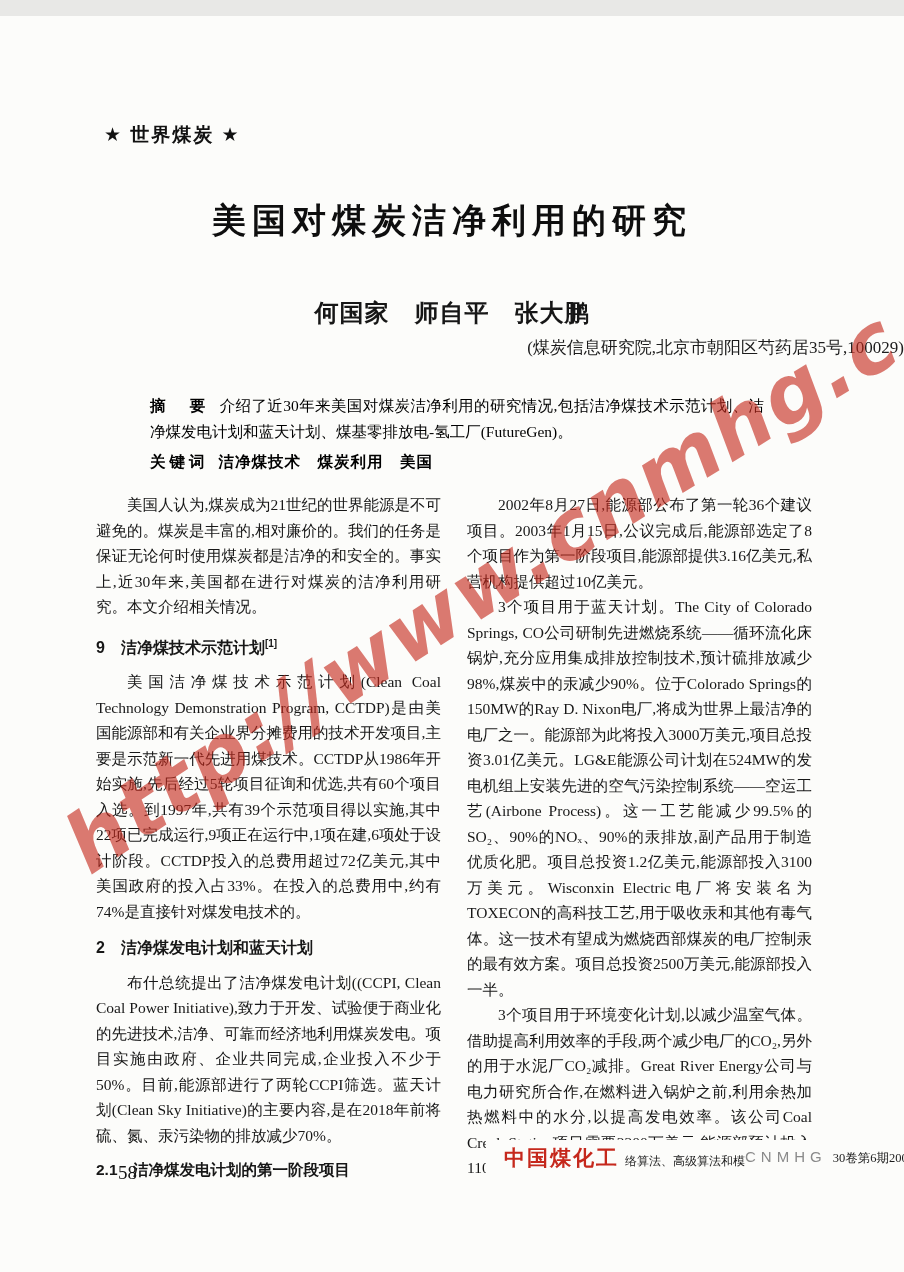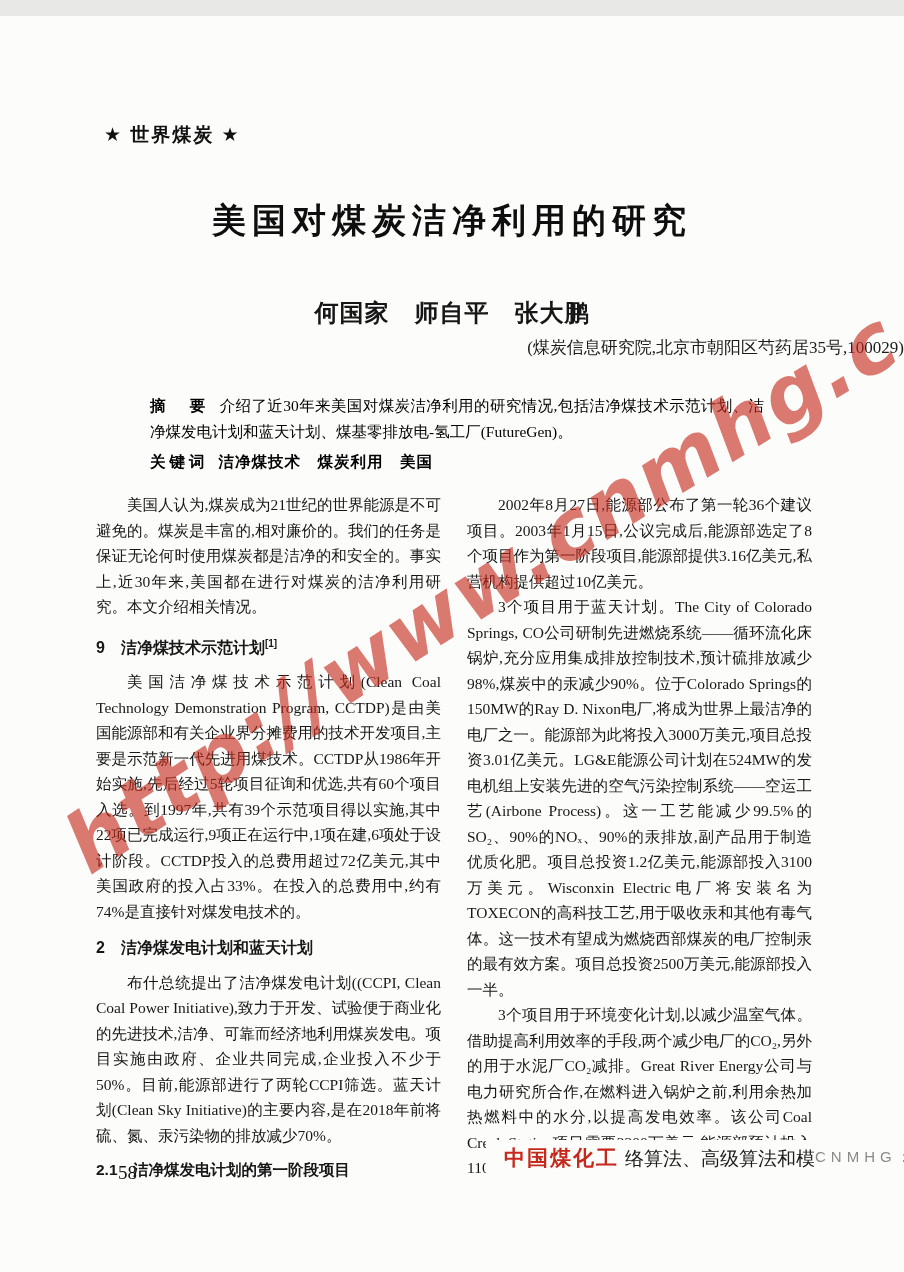--- a/index.html
+++ b/index.html
@@ -76,21 +76,21 @@
     background:#fcfcfa; z-index:6;
     display:flex; align-items:flex-start; gap:9px; padding-top:4px;
   }
   .logo-divider { width:2px; height:52px; background:#c5281c; margin-top:2px; }
   .logo-text-col { display:flex; flex-direction:row; }
   .logo-row { display:flex; align-items:baseline; gap:6px; white-space:nowrap; }
   .brand-cn {
     font-family:"Liberation Sans","DejaVu Sans",sans-serif;
     color:#c5281c; font-weight:bold; font-size:21px; letter-spacing:2px;
   }
-  .overlap-text { font-size:19px; color:#1b1b1b; }
+  .overlap-text { font-size:12px; color:#1b1b1b; }
   .brand-en {
     font-family:"Liberation Sans","DejaVu Sans",sans-serif;
     color:#8a8a8a; font-size:15px; letter-spacing:5px; margin-top:4px;
   }
   .journal-info { font-size:12.5px; color:#1b1b1b; margin-top:6px; }
 </style>
 </head>
 <body>
 
 <div class="page">

